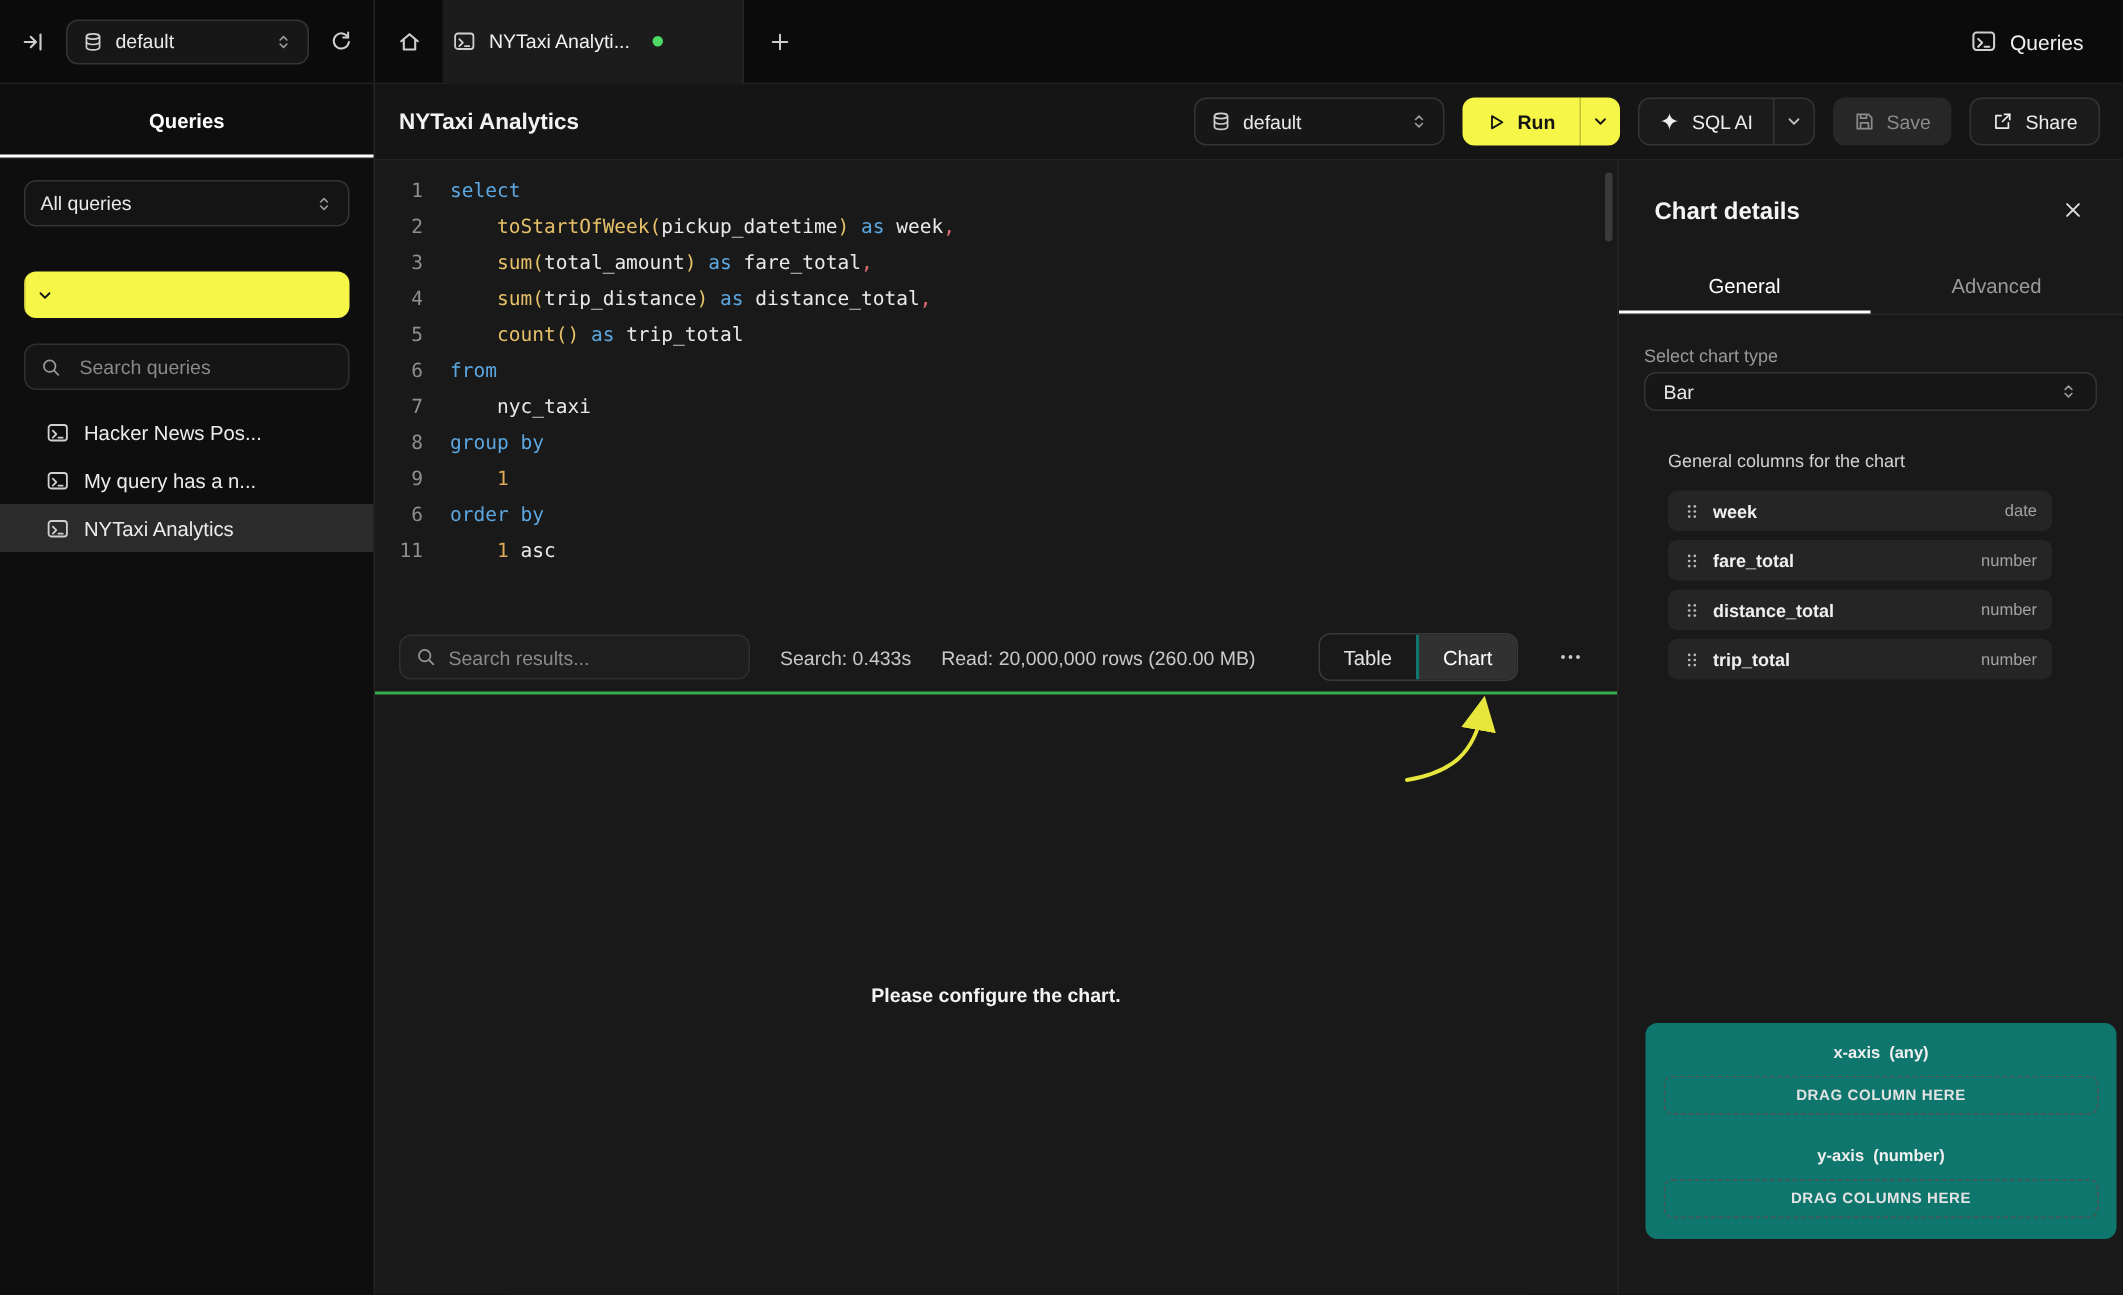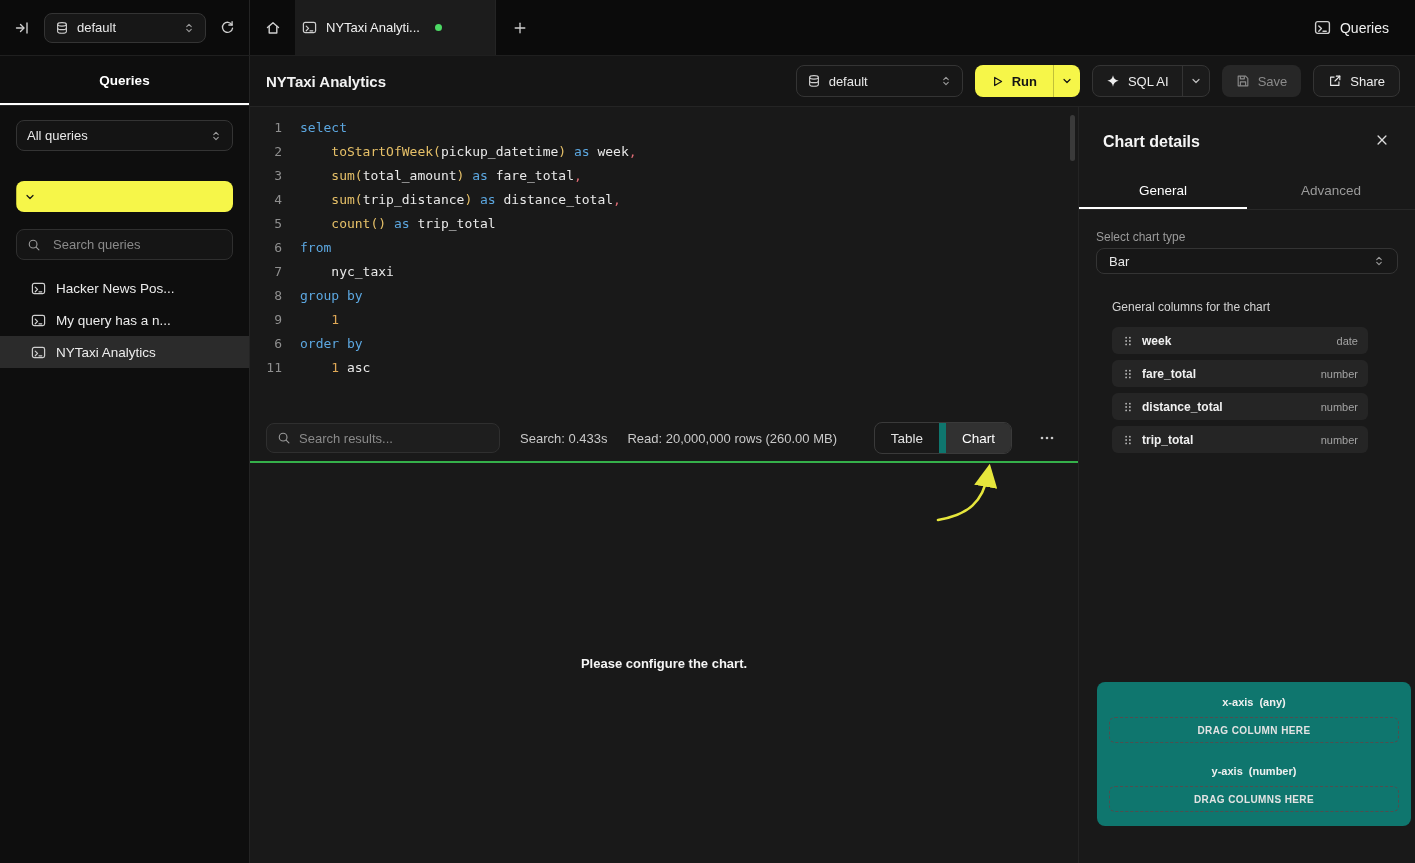--- a/index.html
+++ b/index.html
@@ -83,21 +83,21 @@
   .tok-nu{color:#dfa856;}
   .tok-pu{color:#e06c75;}
   .tok-pl{color:#e9e9e9;}
   .editor-scrollbar{position:absolute;right:3px;top:8px;width:5px;height:46px;border-radius:3px;background:#3a3a3a;}
 
   .results-toolbar{position:absolute;left:0;top:308px;right:0;height:46px;display:flex;align-items:center;padding:0 16px;gap:20px;}
   .results-toolbar .input-box{width:234px;height:30px;background:#1e1e1e;flex:none;}
   .stat{color:#c9c9c9;font-size:13px;white-space:nowrap;}
   .seg{margin-left:auto;display:flex;border:1px solid #3a3a3a;border-radius:8px;overflow:hidden;height:32px;flex:none;}
   .seg-btn{padding:0 16px;display:flex;align-items:center;font-size:13.5px;color:#e3e3e3;cursor:pointer;}
-  .seg-btn + .seg-btn{border-left:7px solid #0f766e;}
+  .seg-btn + .seg-btn{border-left:2px solid #0f766e;}
   .seg-btn.active{background:#313131;color:#fff;}
   .more-btn{width:30px;height:30px;display:flex;align-items:center;justify-content:center;color:#c9c9c9;cursor:pointer;flex:none;}
 
   .green-line{position:absolute;left:0;top:354px;right:0;height:2px;background:var(--green);}
   .results{position:absolute;left:0;top:356px;right:0;bottom:0;display:flex;align-items:center;justify-content:center;}
   .results-msg{font-size:13px;font-weight:700;color:#f5f5f5;}
   .annotation{position:absolute;left:668px;top:350px;width:100px;height:80px;color:#e6e63c;pointer-events:none;}
 
   
   .chart-panel{position:absolute;right:0;top:107px;width:337px;bottom:0;background:var(--bg-main);border-left:1px solid var(--border);}

